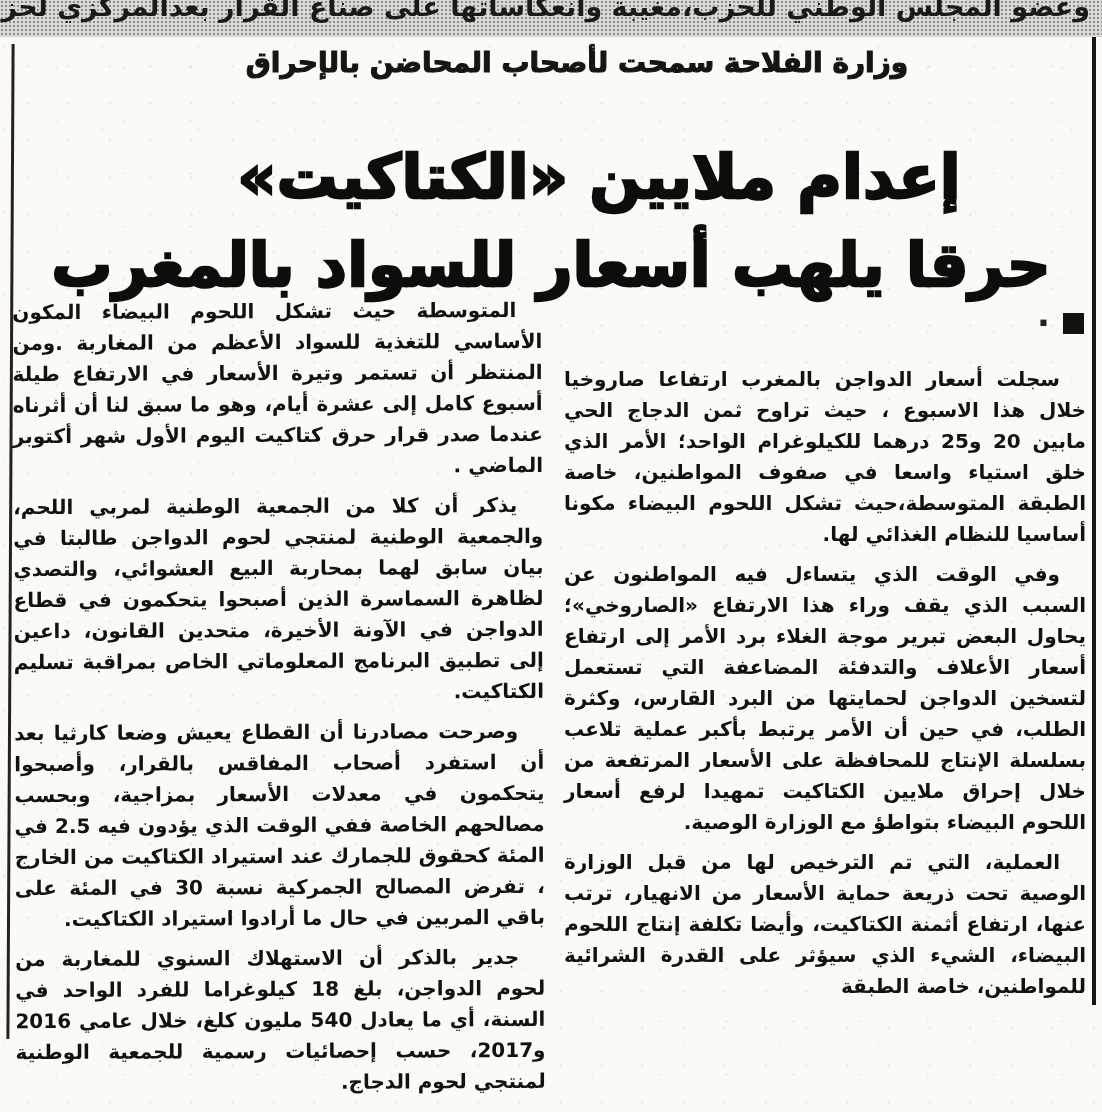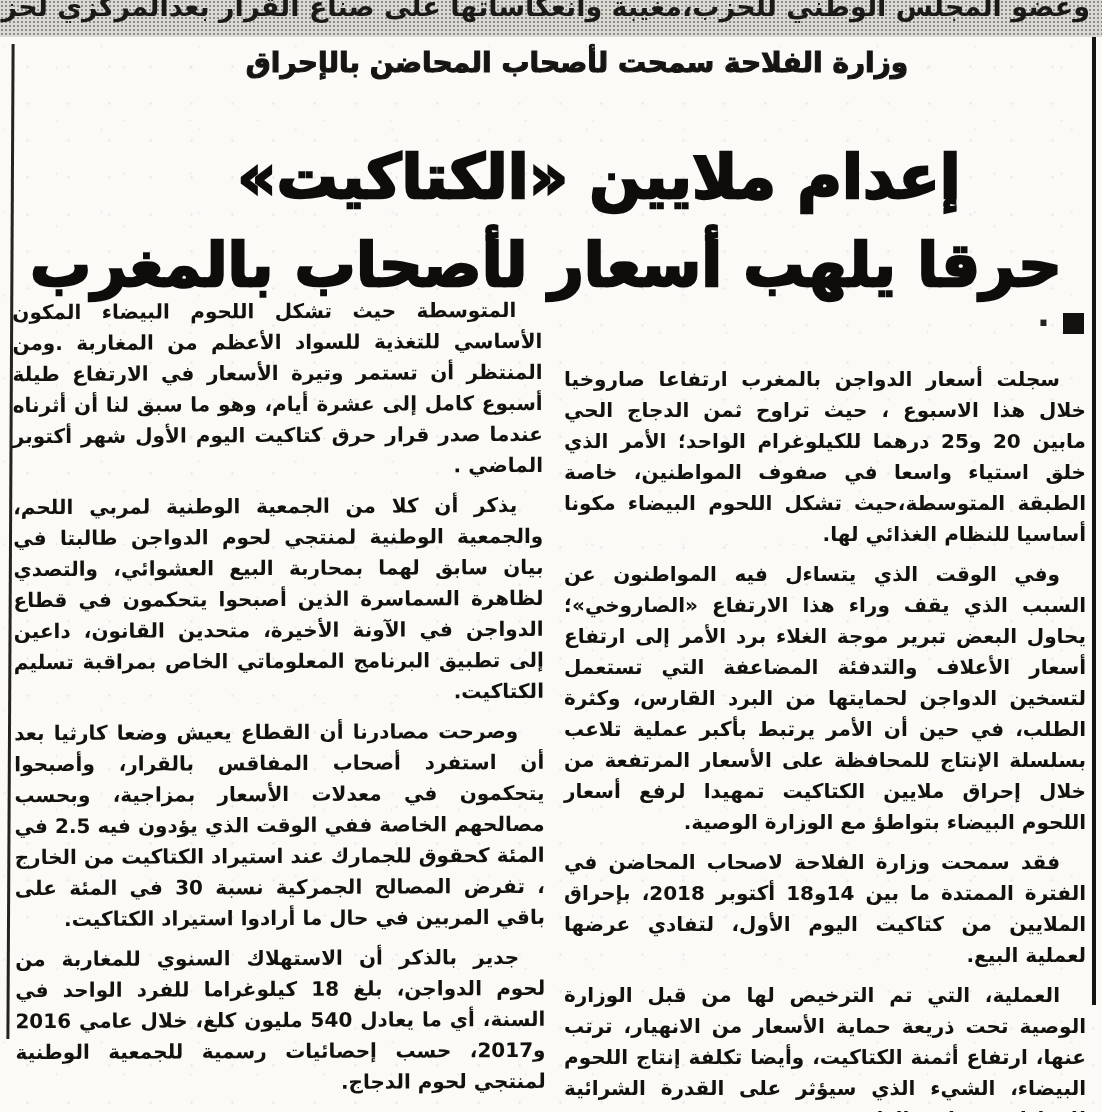--- a/index.html
+++ b/index.html
@@ -153,32 +153,31 @@
   <span>المركزي لحزب الوردة بالرباط.</span>
 </div>
 
 <div class="vrule-left"></div>
 <div class="vrule-right"></div>
 
 <div class="kicker">وزارة الفلاحة سمحت لأصحاب المحاضن بالإحراق</div>
 
 <div class="headline">
   <div class="hl hl1">إعدام ملايين «الكتاكيت»</div>
-  <div class="hl hl2">حرقا يلهب أسعار لأصحاب بالمغرب</div>
+  <div class="hl hl2">حرقا يلهب أسعار للسواد بالمغرب</div>
 </div>
 
 <div class="byline">
   <span class="square"></span>
   <span class="enddot">·</span>
 </div>
 
 <div class="col col-right">
   <p>سجلت أسعار الدواجن بالمغرب ارتفاعا صاروخيا خلال هذا الاسبوع ، حيث تراوح ثمن الدجاج الحي مابين 20 و25 درهما للكيلوغرام الواحد؛ الأمر الذي خلق استياء واسعا في صفوف المواطنين، خاصة الطبقة المتوسطة،حيث تشكل اللحوم البيضاء مكونا أساسيا للنظام الغذائي لها.</p>
   <p>وفي الوقت الذي يتساءل فيه المواطنون عن السبب الذي يقف وراء هذا الارتفاع «الصاروخي»؛ يحاول البعض تبرير موجة الغلاء برد الأمر إلى ارتفاع أسعار الأعلاف والتدفئة المضاعفة التي تستعمل لتسخين الدواجن لحمايتها من البرد القارس، وكثرة الطلب، في حين أن الأمر يرتبط بأكبر عملية تلاعب بسلسلة الإنتاج للمحافظة على الأسعار المرتفعة من خلال إحراق ملايين الكتاكيت تمهيدا لرفع أسعار اللحوم البيضاء بتواطؤ مع الوزارة الوصية.</p>
-  <p>فقد سمحت وزارة الفلاحة لاصحاب المحاضن في الفترة الممتدة ما بين 14و18 أكتوبر 2018، بإحراق الملايين من كتاكيت اليوم الأول،  لتفادي عرضها لعملية البيع.</p>
   <p>العملية، التي تم الترخيص لها من قبل الوزارة الوصية تحت ذريعة حماية الأسعار من الانهيار، ترتب عنها، ارتفاع أثمنة الكتاكيت، وأيضا تكلفة إنتاج اللحوم البيضاء، الشيء الذي سيؤثر على القدرة الشرائية للمواطنين، خاصة الطبقة</p>
 </div>
 
 <div class="col col-left">
   <p>المتوسطة حيث تشكل اللحوم البيضاء المكون الأساسي للتغذية للسواد الأعظم من المغاربة .ومن المنتظر أن تستمر وتيرة الأسعار في الارتفاع طيلة أسبوع كامل إلى عشرة أيام، وهو ما سبق لنا أن أثرناه عندما صدر قرار حرق كتاكيت اليوم الأول شهر أكتوبر الماضي .</p>
   <p>يذكر أن كلا من الجمعية الوطنية لمربي اللحم، والجمعية الوطنية لمنتجي لحوم الدواجن طالبتا في بيان سابق لهما بمحاربة البيع العشوائي، والتصدي لظاهرة السماسرة الذين أصبحوا يتحكمون في قطاع الدواجن في الآونة الأخيرة، متحدين القانون، داعين إلى تطبيق البرنامج المعلوماتي الخاص بمراقبة تسليم الكتاكيت.</p>
   <p>وصرحت مصادرنا أن القطاع يعيش وضعا كارثيا بعد أن استفرد أصحاب المفاقس بالقرار، وأصبحوا يتحكمون في معدلات الأسعار بمزاجية، وبحسب مصالحهم الخاصة ففي الوقت الذي يؤدون فيه 2.5 في المئة كحقوق للجمارك عند استيراد الكتاكيت من الخارج ، تفرض المصالح الجمركية نسبة 30 في المئة على باقي المربين في حال ما أرادوا استيراد الكتاكيت.</p>
   <p>جدير بالذكر أن الاستهلاك السنوي للمغاربة من لحوم الدواجن، بلغ 18 كيلوغراما للفرد الواحد في السنة، أي ما يعادل 540 مليون كلغ، خلال عامي 2016 و2017، حسب إحصائيات رسمية للجمعية الوطنية لمنتجي لحوم الدجاج.</p>
 </div>
 

